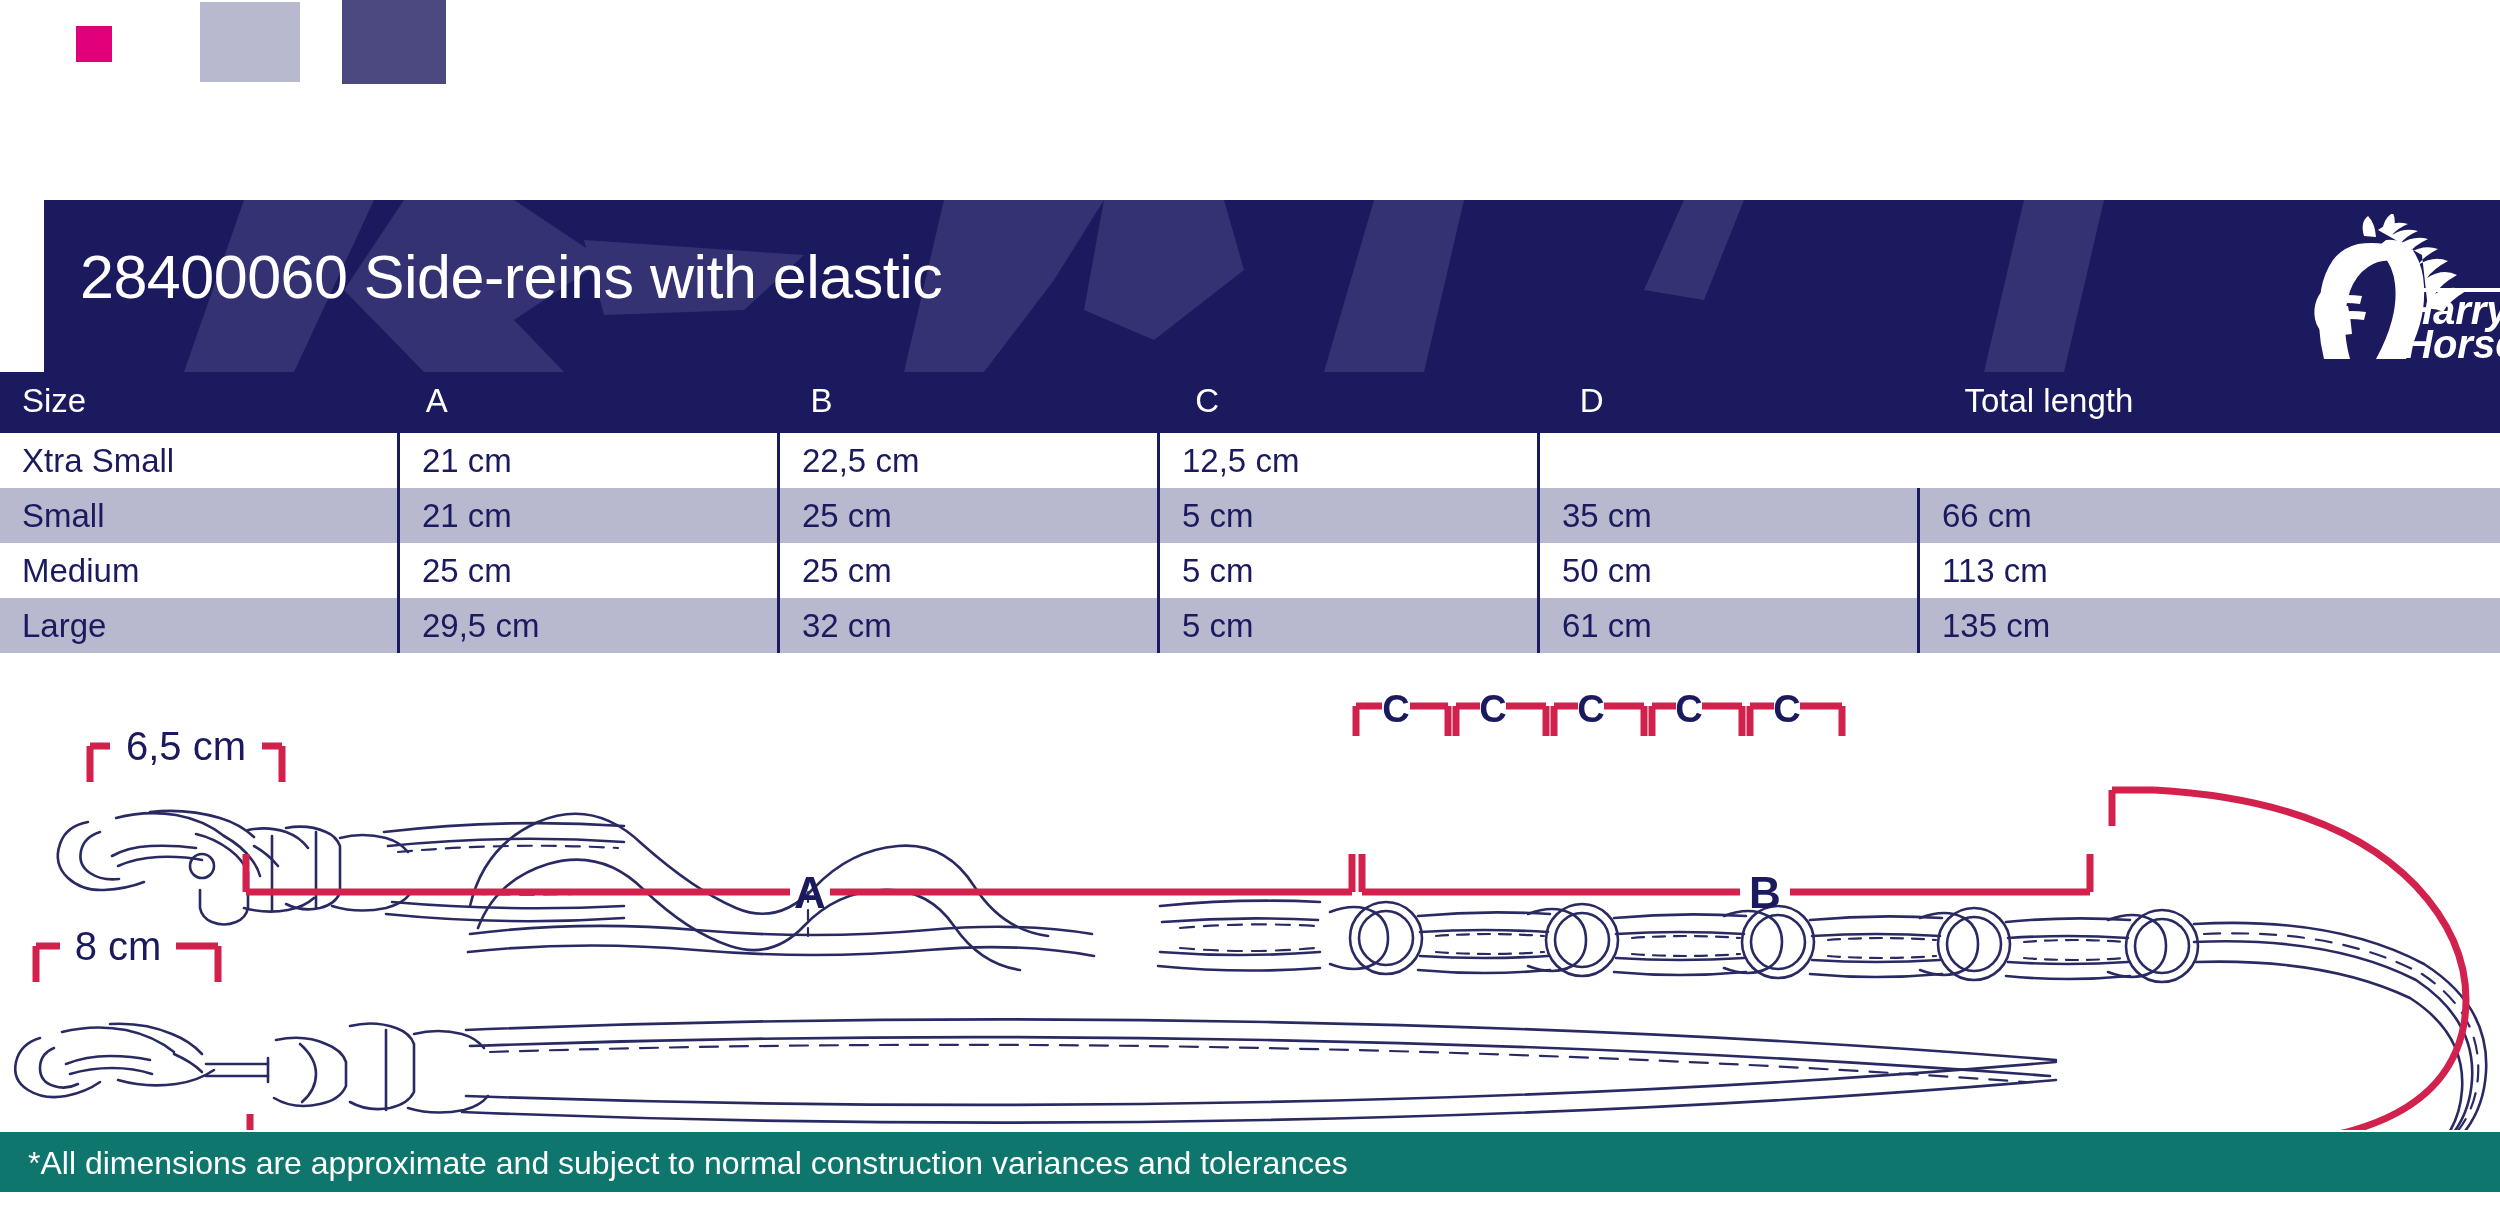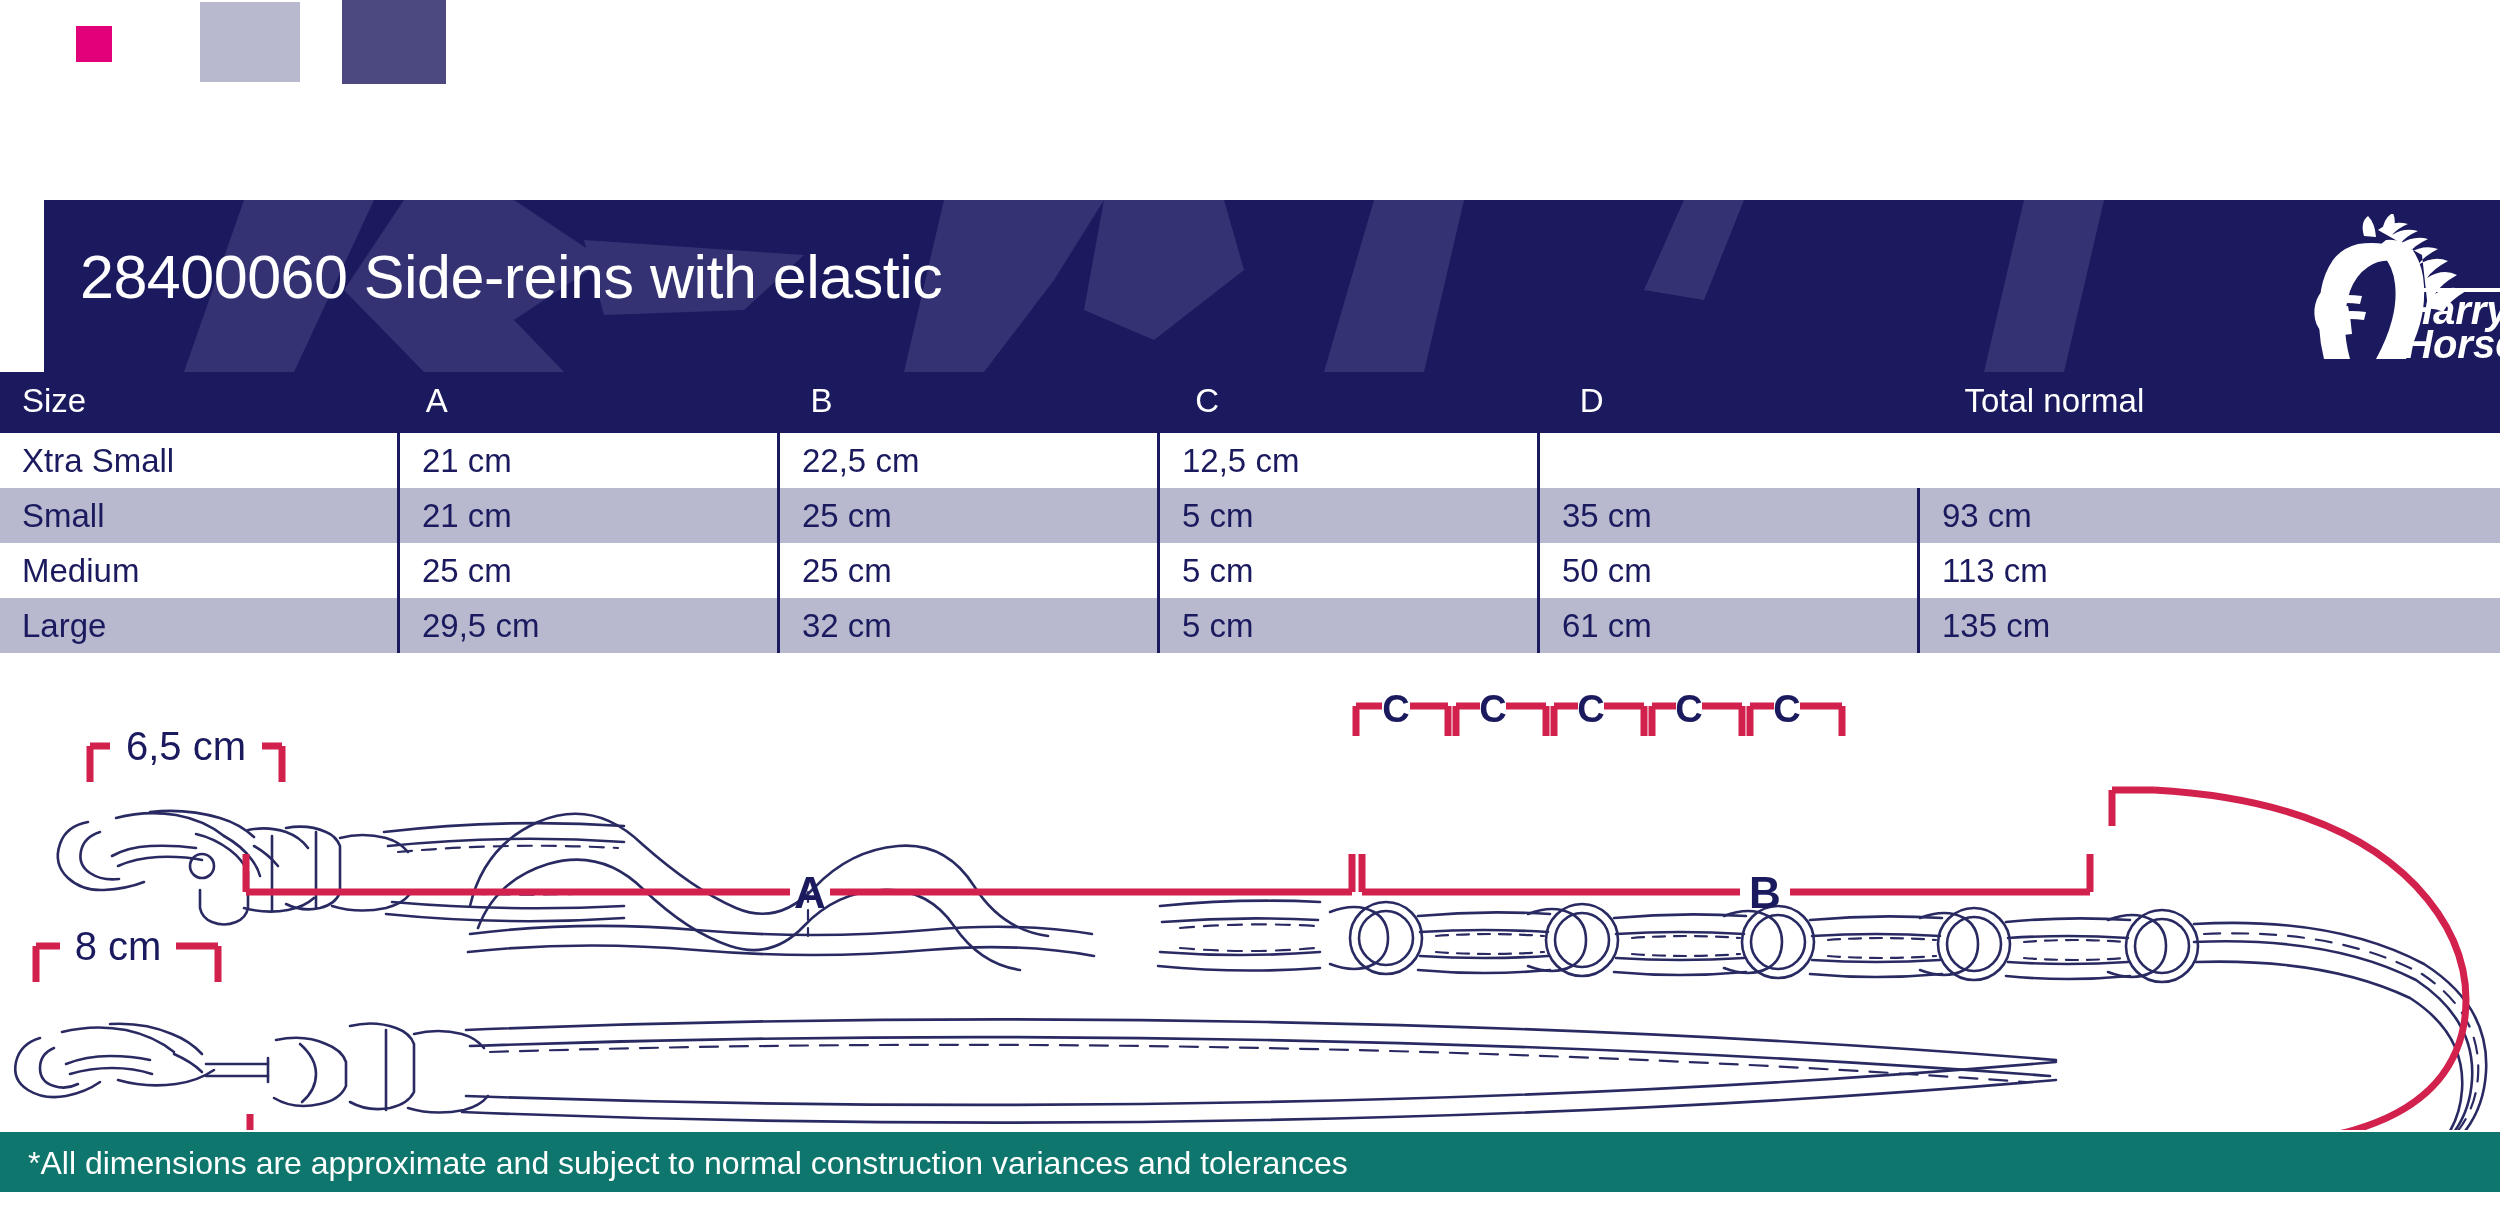--- a/index.html
+++ b/index.html
@@ -116,38 +116,38 @@
 </div>
 
 <div class="table">
 
   <div class="trow head">
     <div class="tcell c0">Size</div>
     <div class="tcell c1">A</div>
     <div class="tcell c2">B</div>
     <div class="tcell c3">C</div>
     <div class="tcell c4">D</div>
-    <div class="tcell c5">Total normal</div>
+    <div class="tcell c5">Total length</div>
   </div>
   <div class="table-sep"></div>
 
   <div class="trow body white">
     <div class="tcell c0">Xtra Small</div>
     <div class="tcell c1">21  cm</div>
     <div class="tcell c2">22,5 cm</div>
     <div class="tcell c4">12,5 cm</div>
   </div>
 
   <div class="trow body alt">
     <div class="tcell c0">Small</div>
     <div class="tcell c1">21 cm</div>
     <div class="tcell c2">25 cm</div>
     <div class="tcell c3">5 cm</div>
     <div class="tcell c4">35 cm</div>
-    <div class="tcell c5">93 cm</div>
+    <div class="tcell c5">66 cm</div>
   </div>
 
   <div class="trow body white">
     <div class="tcell c0">Medium</div>
     <div class="tcell c1">25 cm</div>
     <div class="tcell c2">25 cm</div>
     <div class="tcell c3">5 cm</div>
     <div class="tcell c4">50 cm</div>
     <div class="tcell c5">113 cm</div>
   </div>

